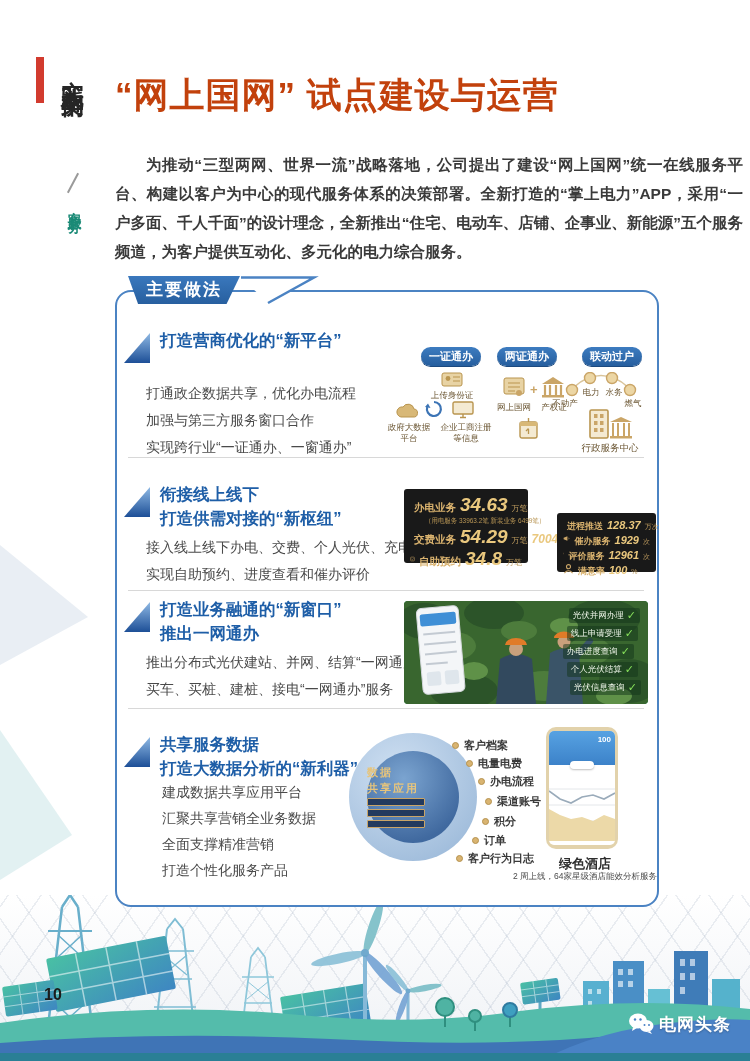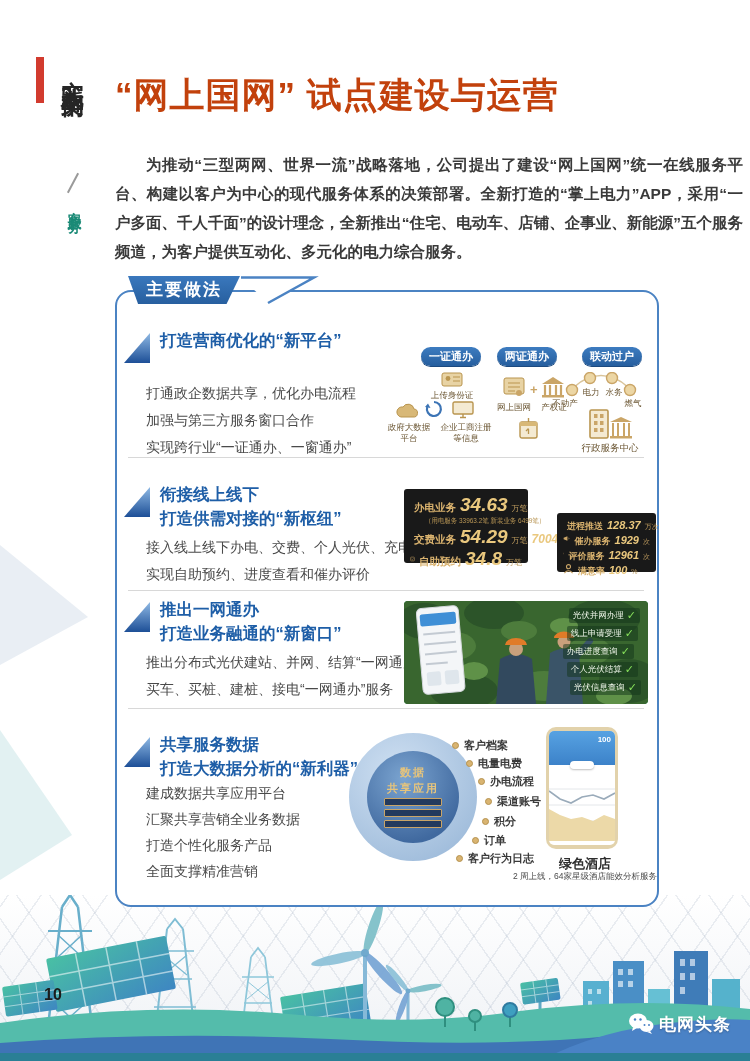--- a/index.html
+++ b/index.html
@@ -52,21 +52,21 @@
   .photo{width:244px;height:103px;border-radius:4px;overflow:hidden;z-index:3;background:#15803d;}
   .chk{position:absolute;display:flex;align-items:center;gap:3px;background:rgba(18,52,26,.5);
        color:#eef5e8;font-size:8.5px;padding:1px 4px;border-radius:2px;white-space:nowrap;}
   .ck{color:#86e05a;font-size:11px;font-weight:bold;}
 
   
   .circ-outer{width:128px;height:128px;border-radius:50%;
       background:radial-gradient(circle at 38% 32%,#cfe0f2,#a6c1de 70%,#93b3d6);z-index:3;}
   .circ-inner{width:92px;height:92px;border-radius:50%;
       background:radial-gradient(circle at 40% 30%,#7ba4d0,#40699f 75%);z-index:4;
-      display:flex;flex-direction:column;align-items:center;justify-content:center;gap:3px;}
+      display:flex;flex-direction:column;align-items:flex-start;justify-content:center;gap:3px;}
   .cword{color:#e6c47c;font-size:11px;font-weight:bold;letter-spacing:2px;line-height:13px;}
   .cbar{width:56px;height:6px;background:#233a5e;border:1px solid #caa567;border-radius:1px;}
   .orbit{display:flex;align-items:center;gap:5px;z-index:4;white-space:nowrap;}
   .odot{width:5px;height:5px;border-radius:50%;background:#d9b471;border:1px solid #b5924e;}
   .otxt{font-size:11px;color:#3a3a3a;font-weight:bold;}
 
   
   .phone{width:72px;height:122px;border-radius:10px;background:#e2d2ab;padding:4px 3px;box-sizing:border-box;z-index:4;}
   .pscreen{width:100%;height:100%;background:#fff;border-radius:5px;overflow:hidden;position:relative;}
   .phead{height:34px;background:linear-gradient(180deg,#57a2e2,#3c82c9);position:relative;}
@@ -403,22 +403,22 @@
           <path d="M1.5,11 q4.5,-5 9,0" fill="none" stroke="#caa567" stroke-width="1.2"></path>
         </svg>
       <span class="dlab" style="font-size:9px;">满意率</span>
       <span class="dval" style="font-size:11px;">100</span>
       <span class="dunit" style="font-size:7px;">%</span>
     </div>
   </div>
 
   <div class="abs tri" style="left:124px;top:602px;"></div>
   <div class="abs sech" style="left:160px;top:597px;">
+    <div>打造业务融通的“新窗口”</div>
     <div>推出一网通办</div>
-    <div>打造业务融通的“新窗口”</div>
   </div>
   <div class="abs secb" style="left:146px;top:649px;">
     <div>推出分布式光伏建站、并网、结算“一网通办”服务</div>
     <div>买车、买桩、建桩、接电“一网通办”服务</div>
   </div>
 
   <div class="abs photo" style="left:404px;top:601px;">
     <svg width="244" height="103" viewBox="0 0 244 103">
       <rect width="244" height="103" fill="#39662f"></rect>
       <g fill="#2c5429">
@@ -483,25 +483,25 @@
         <span>光伏信息查询</span>
         <span class="ck">✓</span>
       </div>
   </div>
 
   <div class="abs tri" style="left:124px;top:737px;"></div>
   <div class="abs sech" style="left:160px;top:732px;">
     <div>共享服务数据</div>
     <div>打造大数据分析的“新利器”</div>
   </div>
-  <div class="abs secb" style="left:146px;top:780px;line-height:26px;">
+  <div class="abs secb" style="left:162px;top:780px;line-height:26px;font-family:Liberation Mono, monospace;">
     <div>建成数据共享应用平台</div>
     <div>汇聚共享营销全业务数据</div>
+    <div>全面支撑精准营销</div>
     <div>打造个性化服务产品</div>
-    <div>全面支撑精准营销</div>
   </div>
 
   <div class="abs circ-outer" style="left:349px;top:733px;"></div>
   <div class="abs circ-inner" style="left:367px;top:751px;">
     <div class="cword">数据</div>
     <div class="cword">共享应用</div>
     <div class="cbar"></div>
     <div class="cbar"></div>
     <div class="cbar"></div>
   </div>

